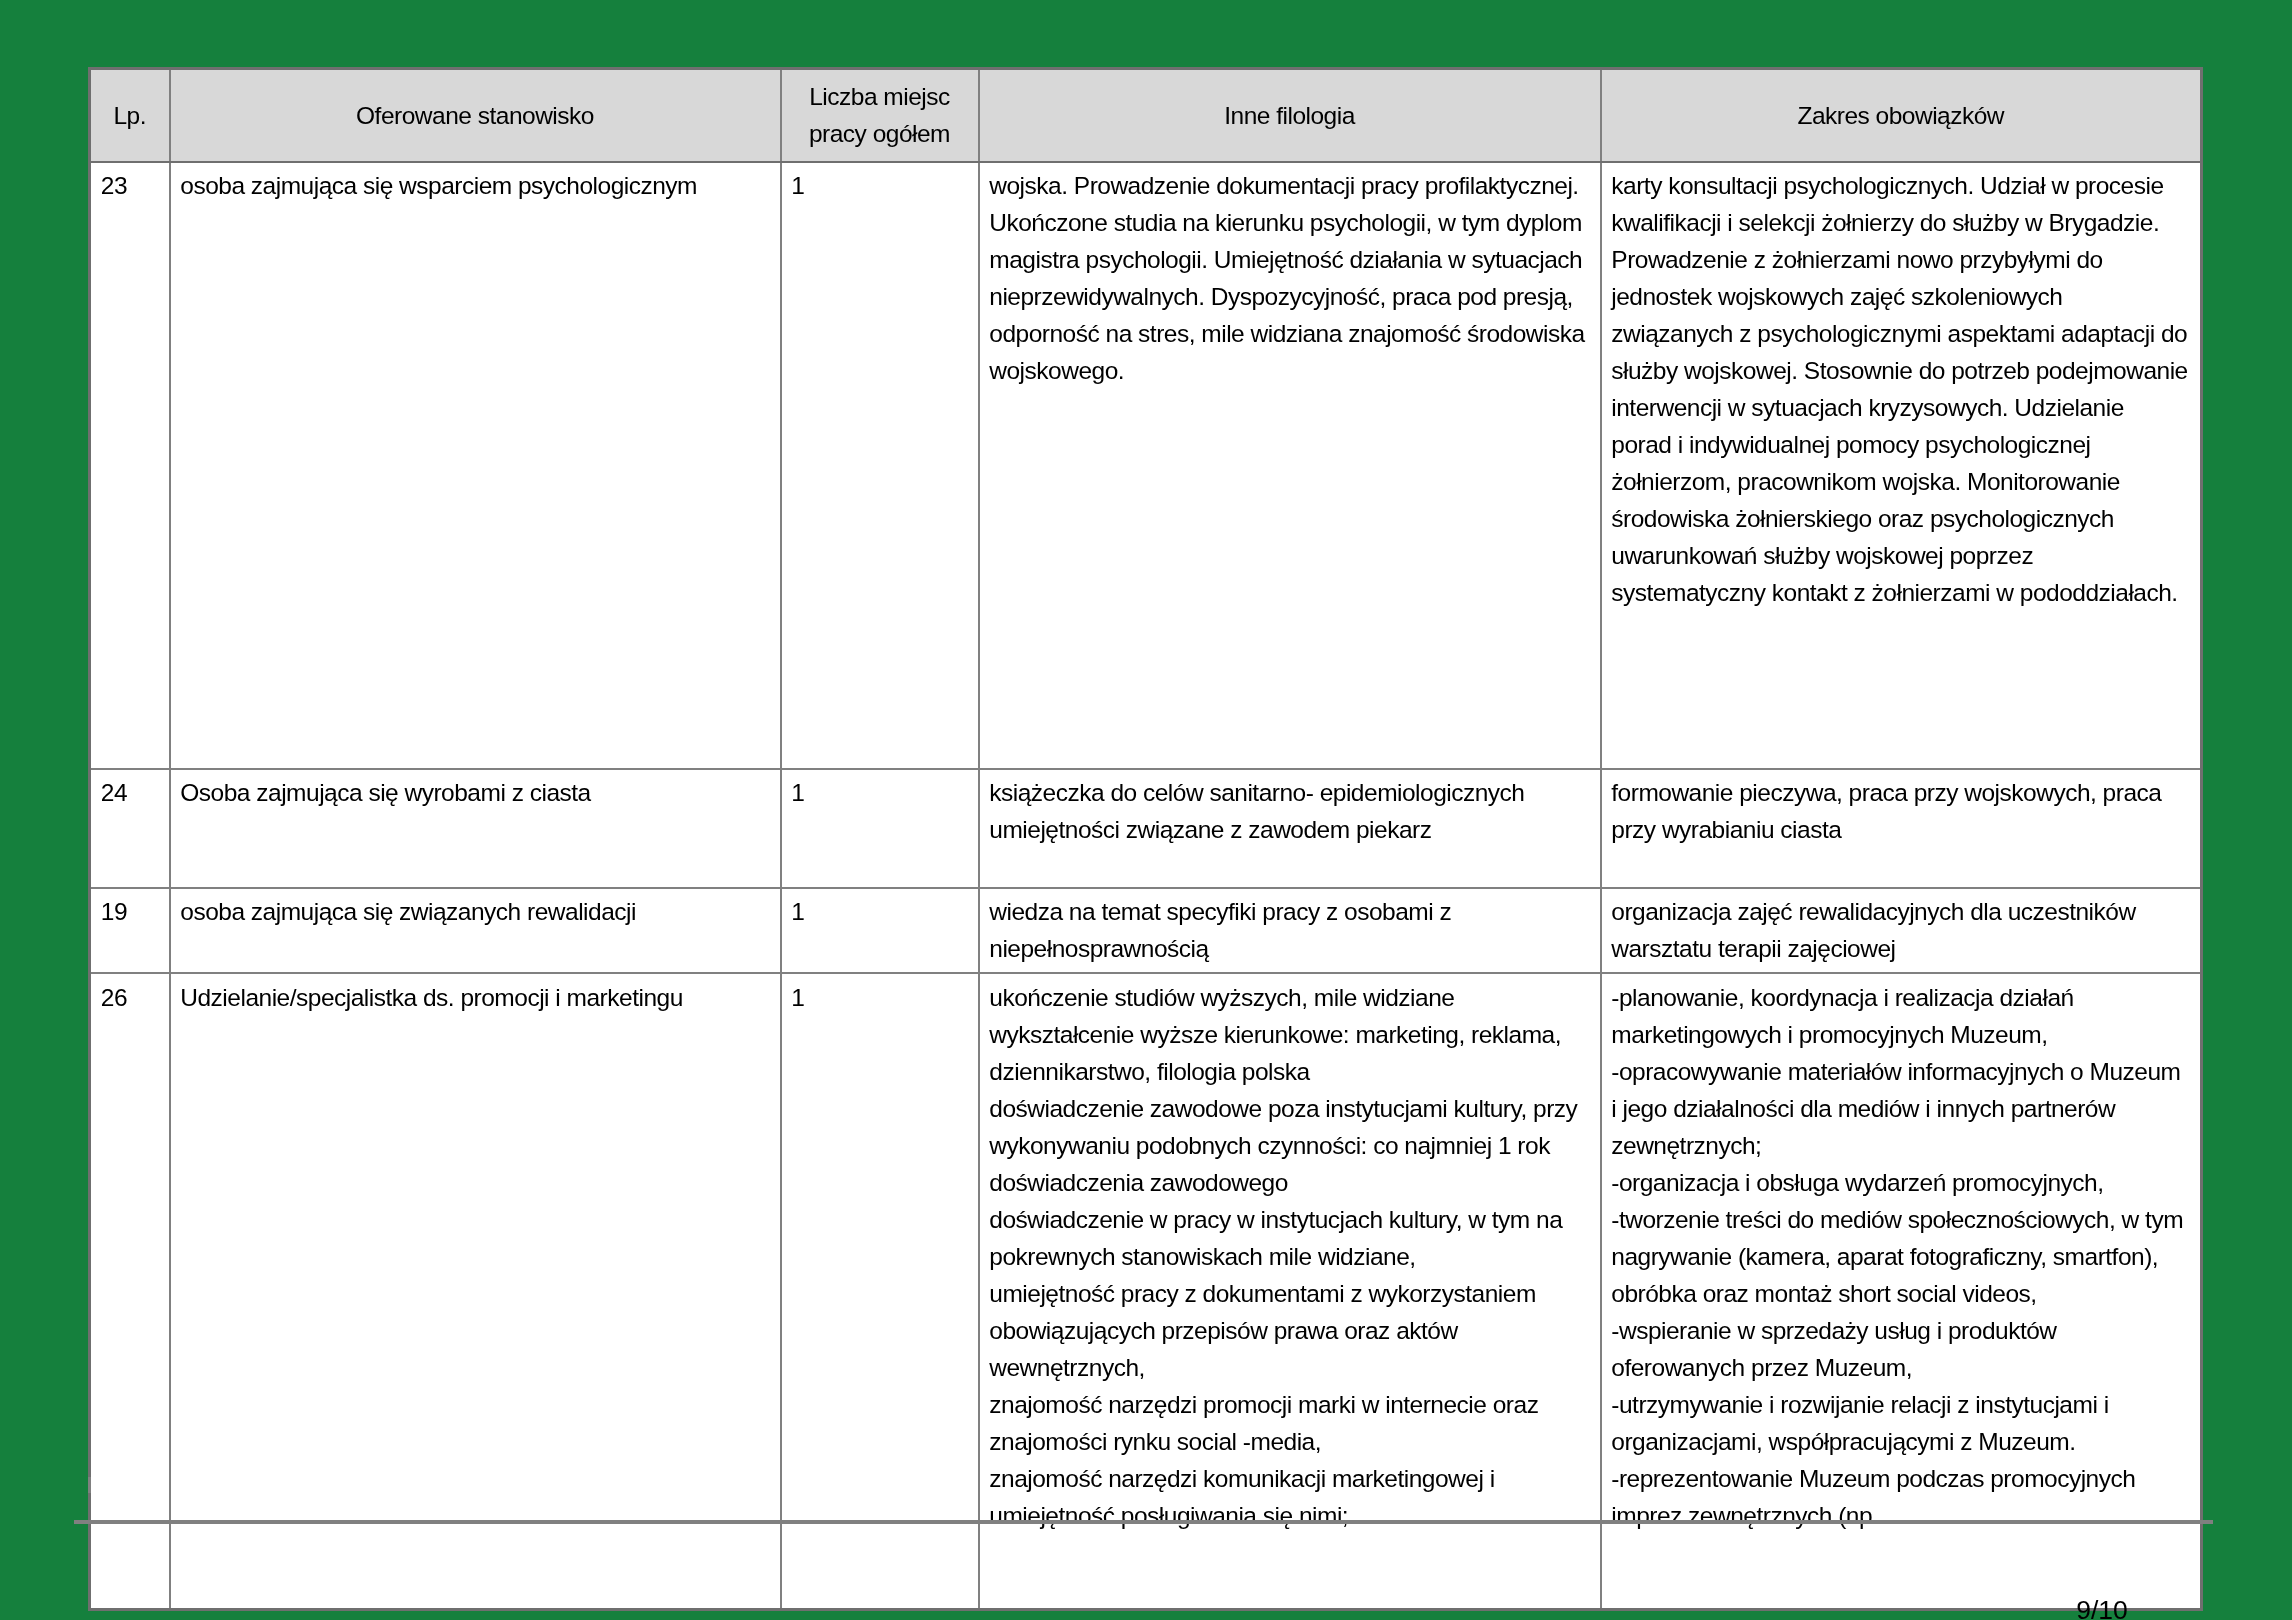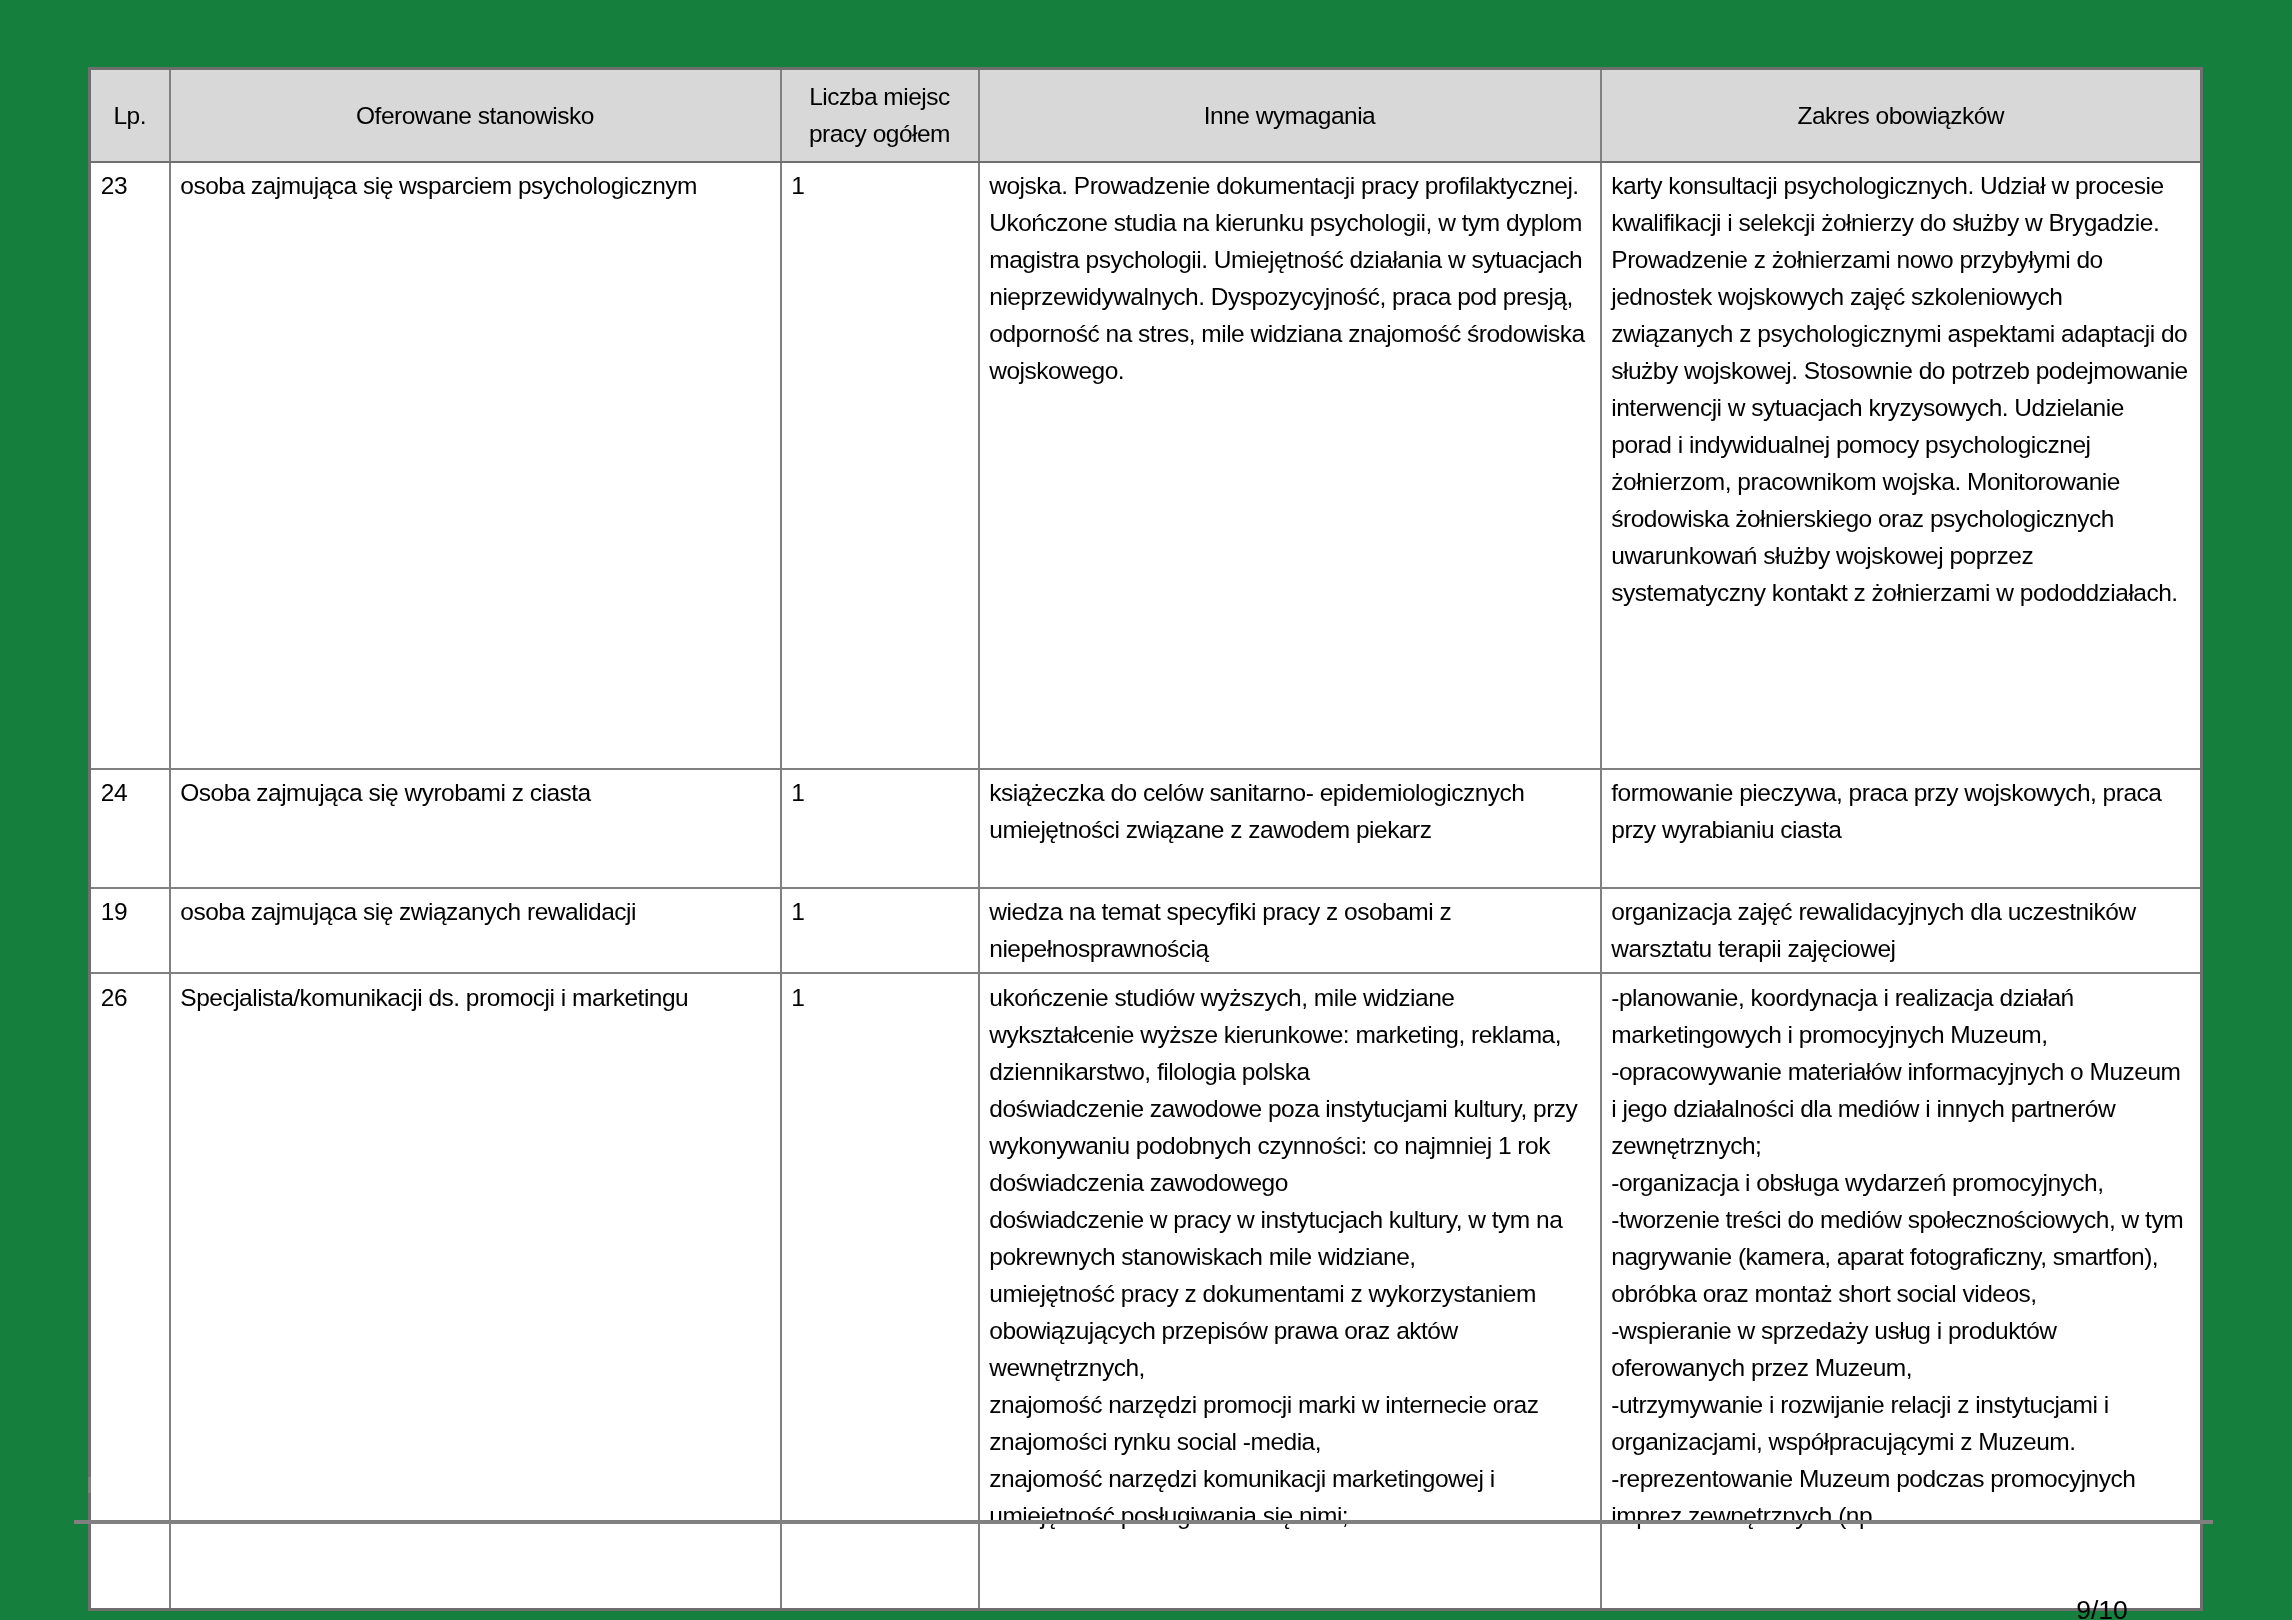--- a/index.html
+++ b/index.html
@@ -92,21 +92,21 @@
       <col style="width:198px">
       <col style="width:622px">
       <col style="width:601px">
     </colgroup>
     <thead>
       <tr class="r-header">
         <th>Lp.</th>
         <th>Oferowane stanowisko</th>
         <th>Liczba miejsc
 pracy ogółem</th>
-        <th>Inne wymagania</th>
+        <th>Inne filologia</th>
         <th>Zakres obowiązków</th>
       </tr>
     </thead>
     <tbody>
       <tr class="r23">
         <td class="lp">23</td>
         <td>osoba zajmująca się wsparciem psychologicznym</td>
         <td class="cnt">1</td>
         <td>wojska. Prowadzenie dokumentacji pracy profilaktycznej. Ukończone studia na kierunku psychologii, w tym dyplom magistra psychologii. Umiejętność działania w sytuacjach nieprzewidywalnych. Dyspozycyjność, praca pod presją, odporność na stres, mile widziana znajomość środowiska wojskowego.</td>
         <td>karty konsultacji psychologicznych. Udział w procesie kwalifikacji i selekcji żołnierzy do służby w Brygadzie. Prowadzenie z żołnierzami nowo przybyłymi do jednostek wojskowych zajęć szkoleniowych związanych z psychologicznymi aspektami adaptacji do służby wojskowej. Stosownie do potrzeb podejmowanie interwencji w sytuacjach kryzysowych. Udzielanie porad i indywidualnej pomocy psychologicznej żołnierzom, pracownikom wojska. Monitorowanie środowiska żołnierskiego oraz psychologicznych uwarunkowań służby wojskowej poprzez systematyczny kontakt z żołnierzami w pododdziałach.</td>
@@ -121,21 +121,21 @@
       </tr>
       <tr class="r25">
         <td class="lp">19</td>
         <td>osoba zajmująca się związanych rewalidacji</td>
         <td class="cnt">1</td>
         <td>wiedza na temat specyfiki pracy z osobami z niepełnosprawnością</td>
         <td>organizacja zajęć rewalidacyjnych dla uczestników warsztatu terapii zajęciowej</td>
       </tr>
       <tr class="r26">
         <td class="lp">26</td>
-        <td>Specjalista/komunikacji ds. promocji i marketingu</td>
+        <td>Udzielanie/specjalistka ds. promocji i marketingu</td>
         <td class="cnt">1</td>
         <td>ukończenie studiów wyższych, mile widziane wykształcenie wyższe kierunkowe: marketing, reklama, dziennikarstwo, filologia polska
 doświadczenie zawodowe poza instytucjami kultury, przy wykonywaniu podobnych czynności: co najmniej 1 rok doświadczenia zawodowego
 doświadczenie w pracy w instytucjach kultury, w tym na pokrewnych stanowiskach mile widziane,
 umiejętność pracy z dokumentami z wykorzystaniem obowiązujących przepisów prawa oraz aktów wewnętrznych,
 znajomość narzędzi promocji marki w internecie oraz znajomości rynku social -media,
 znajomość narzędzi komunikacji marketingowej i umiejętność posługiwania się nimi;</td>
         <td>-planowanie, koordynacja i realizacja działań marketingowych i promocyjnych Muzeum,
 -opracowywanie materiałów informacyjnych o Muzeum i jego działalności dla mediów i innych partnerów zewnętrznych;
 -organizacja i obsługa wydarzeń promocyjnych,

